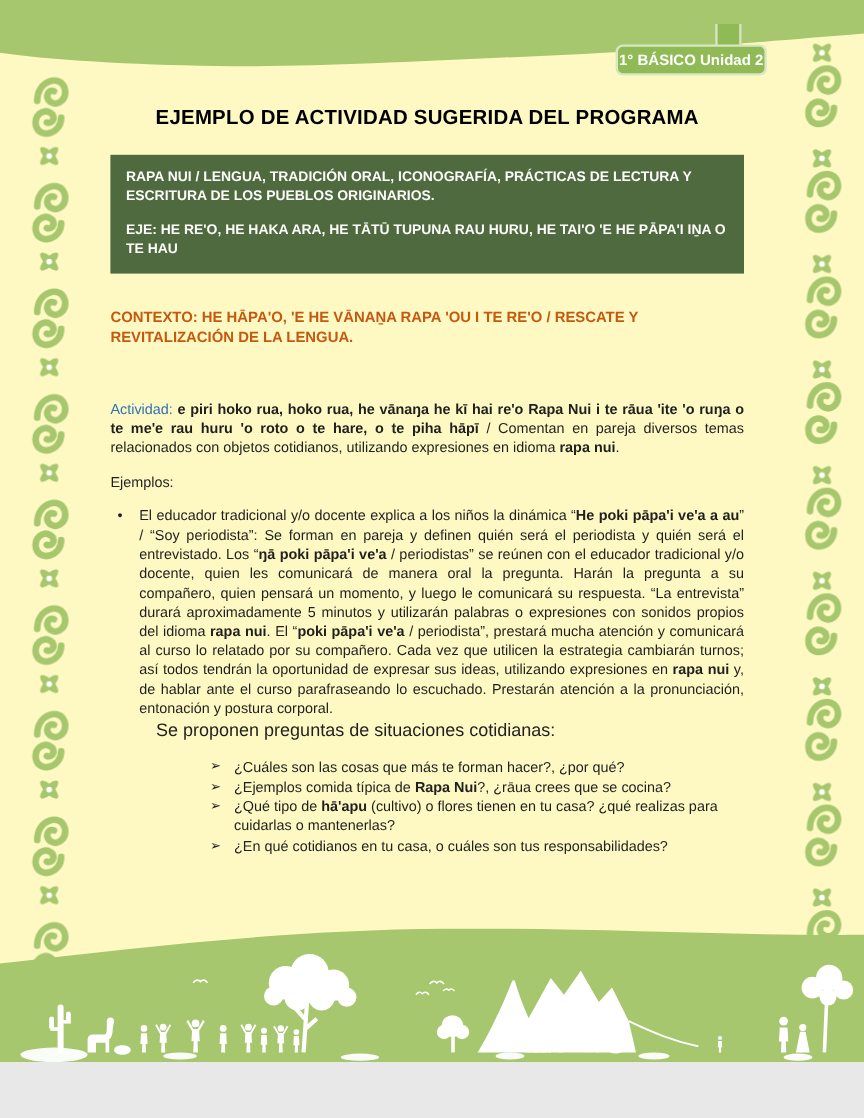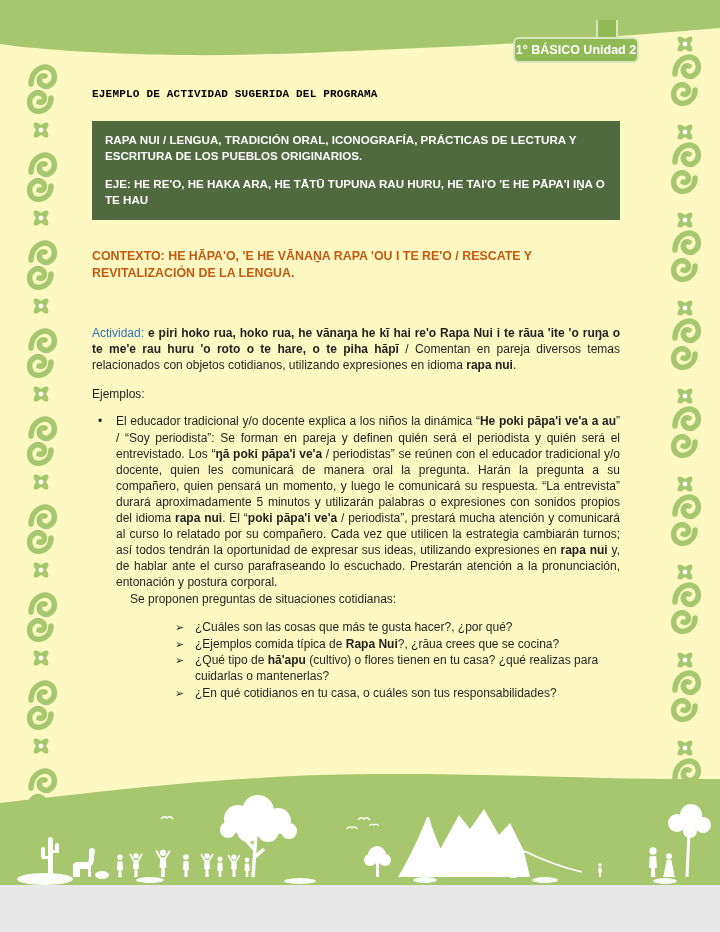--- a/index.html
+++ b/index.html
@@ -12,32 +12,32 @@
   .badge-tab{position:absolute;left:596px;top:20px;width:22px;height:20px;background:var(--badge,#90ba55);
     border-left:2px solid var(--badge_border,#d8e7c0);border-right:2px solid var(--badge_border,#d8e7c0);box-sizing:border-box;}
   .badge{position:absolute;left:513px;top:37px;width:126px;height:26px;background:var(--badge,#90ba55);
     border:2px solid var(--badge_border,#d8e7c0);border-radius:6px;box-sizing:border-box;
     display:flex;align-items:center;justify-content:center;color:#fff;font-weight:bold;font-size:12.5px;}
   
   .orn-left{position:absolute;left:24px;top:54px;}
   .orn-right{position:absolute;left:668px;top:32px;}
   
   .content{position:absolute;left:92px;top:86px;width:528px;}
-  .title{margin:2px 0 0 0;font-weight:bold;font-size:11px;color:#000;letter-spacing:.2px;font-family:Liberation Mono, monospace;}
+  .title{margin:2px 0 0 0;text-align:center;font-weight:bold;font-size:17px;color:#000;letter-spacing:.2px;}
   .eje{margin-top:21px;background:var(--box,#4e6a3e);color:#fdfdfb;font-weight:bold;font-size:11.6px;
     line-height:1.42;padding:11px 13px;}
   .eje p{margin:0;}
   .eje p + p{margin-top:11px;}
   .contexto{margin-top:28px;color:var(--orange,#c45911);font-weight:bold;font-size:12.4px;line-height:1.4;}
   .actividad{margin-top:42px;font-size:12px;line-height:1.36;text-align:justify;}
   .ejemplos-h{margin-top:14px;font-size:12px;}
   .bullet-row{display:flex;margin-top:2px;}
   .bullet-dot{flex:0 0 24px;padding-left:6px;box-sizing:border-box;font-size:12px;line-height:1.34;}
   .bullet-text{flex:1;font-size:12px;line-height:1.34;text-align:justify;}
-  .sub-intro{margin:1px 0 12px 38px;font-size:12px;line-height:1.34;}
+  .sub-intro{margin:1px 0 12px 38px;font-size:15px;line-height:1.34;}
   .q-list{margin:1px 0 0 0;padding:0;list-style:none;}
   .q-item{display:flex;margin-left:83px;font-size:12px;line-height:1.36;}
   .q-arrow{flex:0 0 20px;font-size:11px;padding-top:1px;}
   .q-text{flex:1;}
   .footer-svg{position:absolute;left:0;bottom:0;display:block;}
   .b{font-weight:bold;}
 </style>
 </head>
 <body>
 
@@ -99,21 +99,21 @@
     <div class="bullet-row">
       <div class="bullet-dot">•</div>
       <div class="bullet-text"><span>El educador tradicional y/o docente explica a los niños la dinámica “</span><span class="b">He poki pāpa'i ve'a a au</span><span>” / “Soy periodista”: Se forman en pareja y definen quién será el periodista y quién será el entrevistado. Los “</span><span class="b">ŋā poki pāpa'i ve'a</span><span> / periodistas” se reúnen con el educador tradicional y/o docente, quien les comunicará de manera oral la pregunta. Harán la pregunta a su compañero, quien pensará un momento, y luego le comunicará su respuesta. “La entrevista” durará aproximadamente 5 minutos y utilizarán palabras o expresiones con sonidos propios del idioma </span><span class="b">rapa nui</span><span>. El “</span><span class="b">poki pāpa'i ve'a</span><span> / periodista”, prestará mucha atención y comunicará al curso lo relatado por su compañero. Cada vez que utilicen la estrategia cambiarán turnos; así todos tendrán la oportunidad de expresar sus ideas, utilizando expresiones en </span><span class="b">rapa nui</span><span> y, de hablar ante el curso parafraseando lo escuchado. Prestarán atención a la pronunciación, entonación y postura corporal.</span></div>
     </div>
 
     <p class="sub-intro">Se proponen preguntas de situaciones cotidianas:</p>
 
     <ul class="q-list">
       <li class="q-item">
         <span class="q-arrow">➢</span>
-        <span class="q-text"><span>¿Cuáles son las cosas que más te gusta hacer?, ¿por qué?</span></span>
+        <span class="q-text"><span>¿Cuáles son las cosas que más te forman hacer?, ¿por qué?</span></span>
       </li>
       <li class="q-item">
         <span class="q-arrow">➢</span>
         <span class="q-text"><span>¿Ejemplos comida típica de </span><span class="b">Rapa Nui</span><span>?, ¿rāua crees que se cocina?</span></span>
       </li>
       <li class="q-item">
         <span class="q-arrow">➢</span>
         <span class="q-text"><span>¿Qué tipo de </span><span class="b">hā'apu</span><span> (cultivo) o flores tienen en tu casa? ¿qué realizas para cuidarlas o mantenerlas?</span></span>
       </li>
       <li class="q-item">

